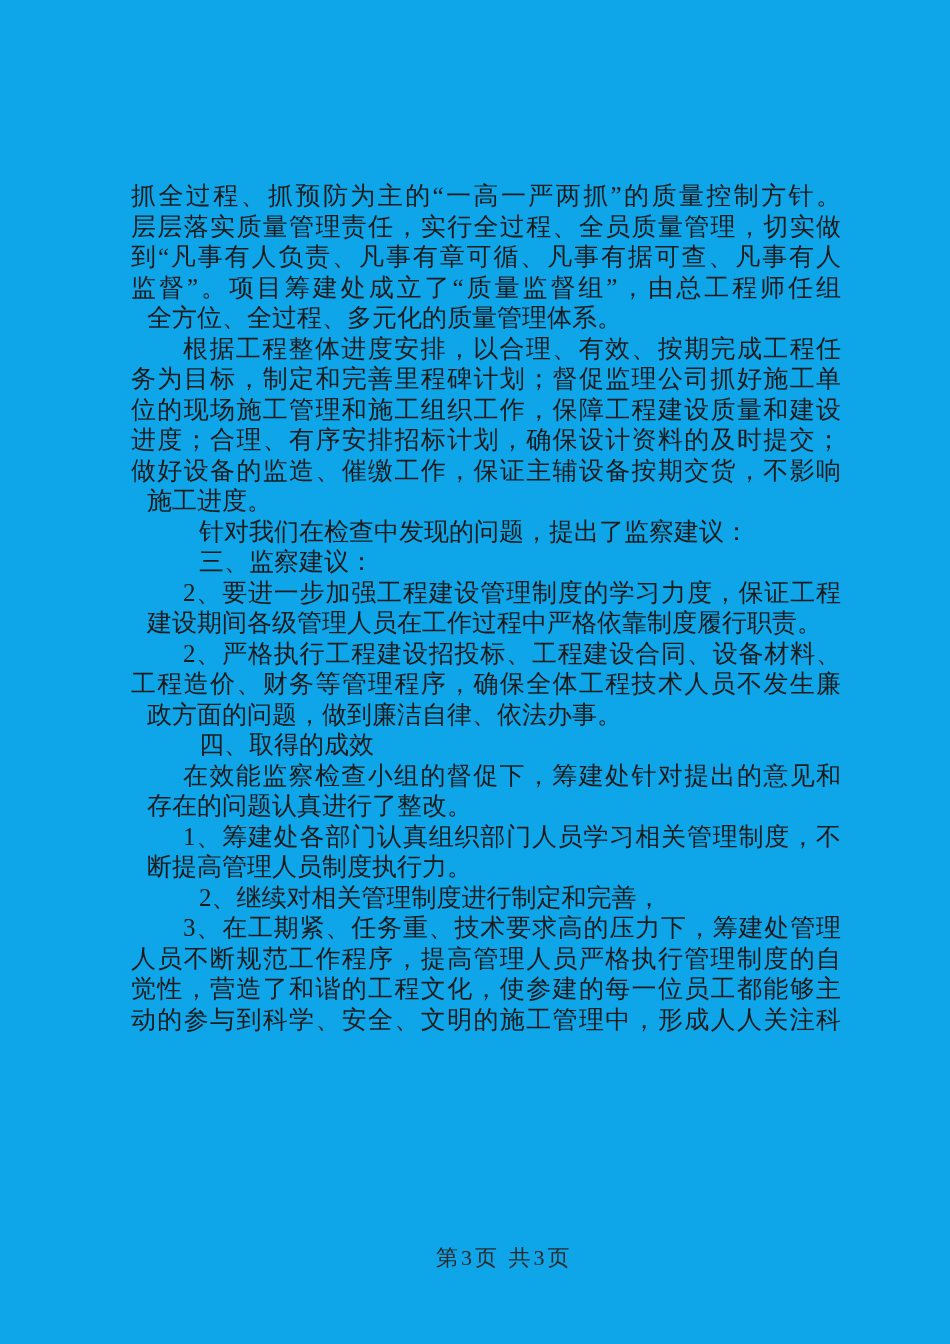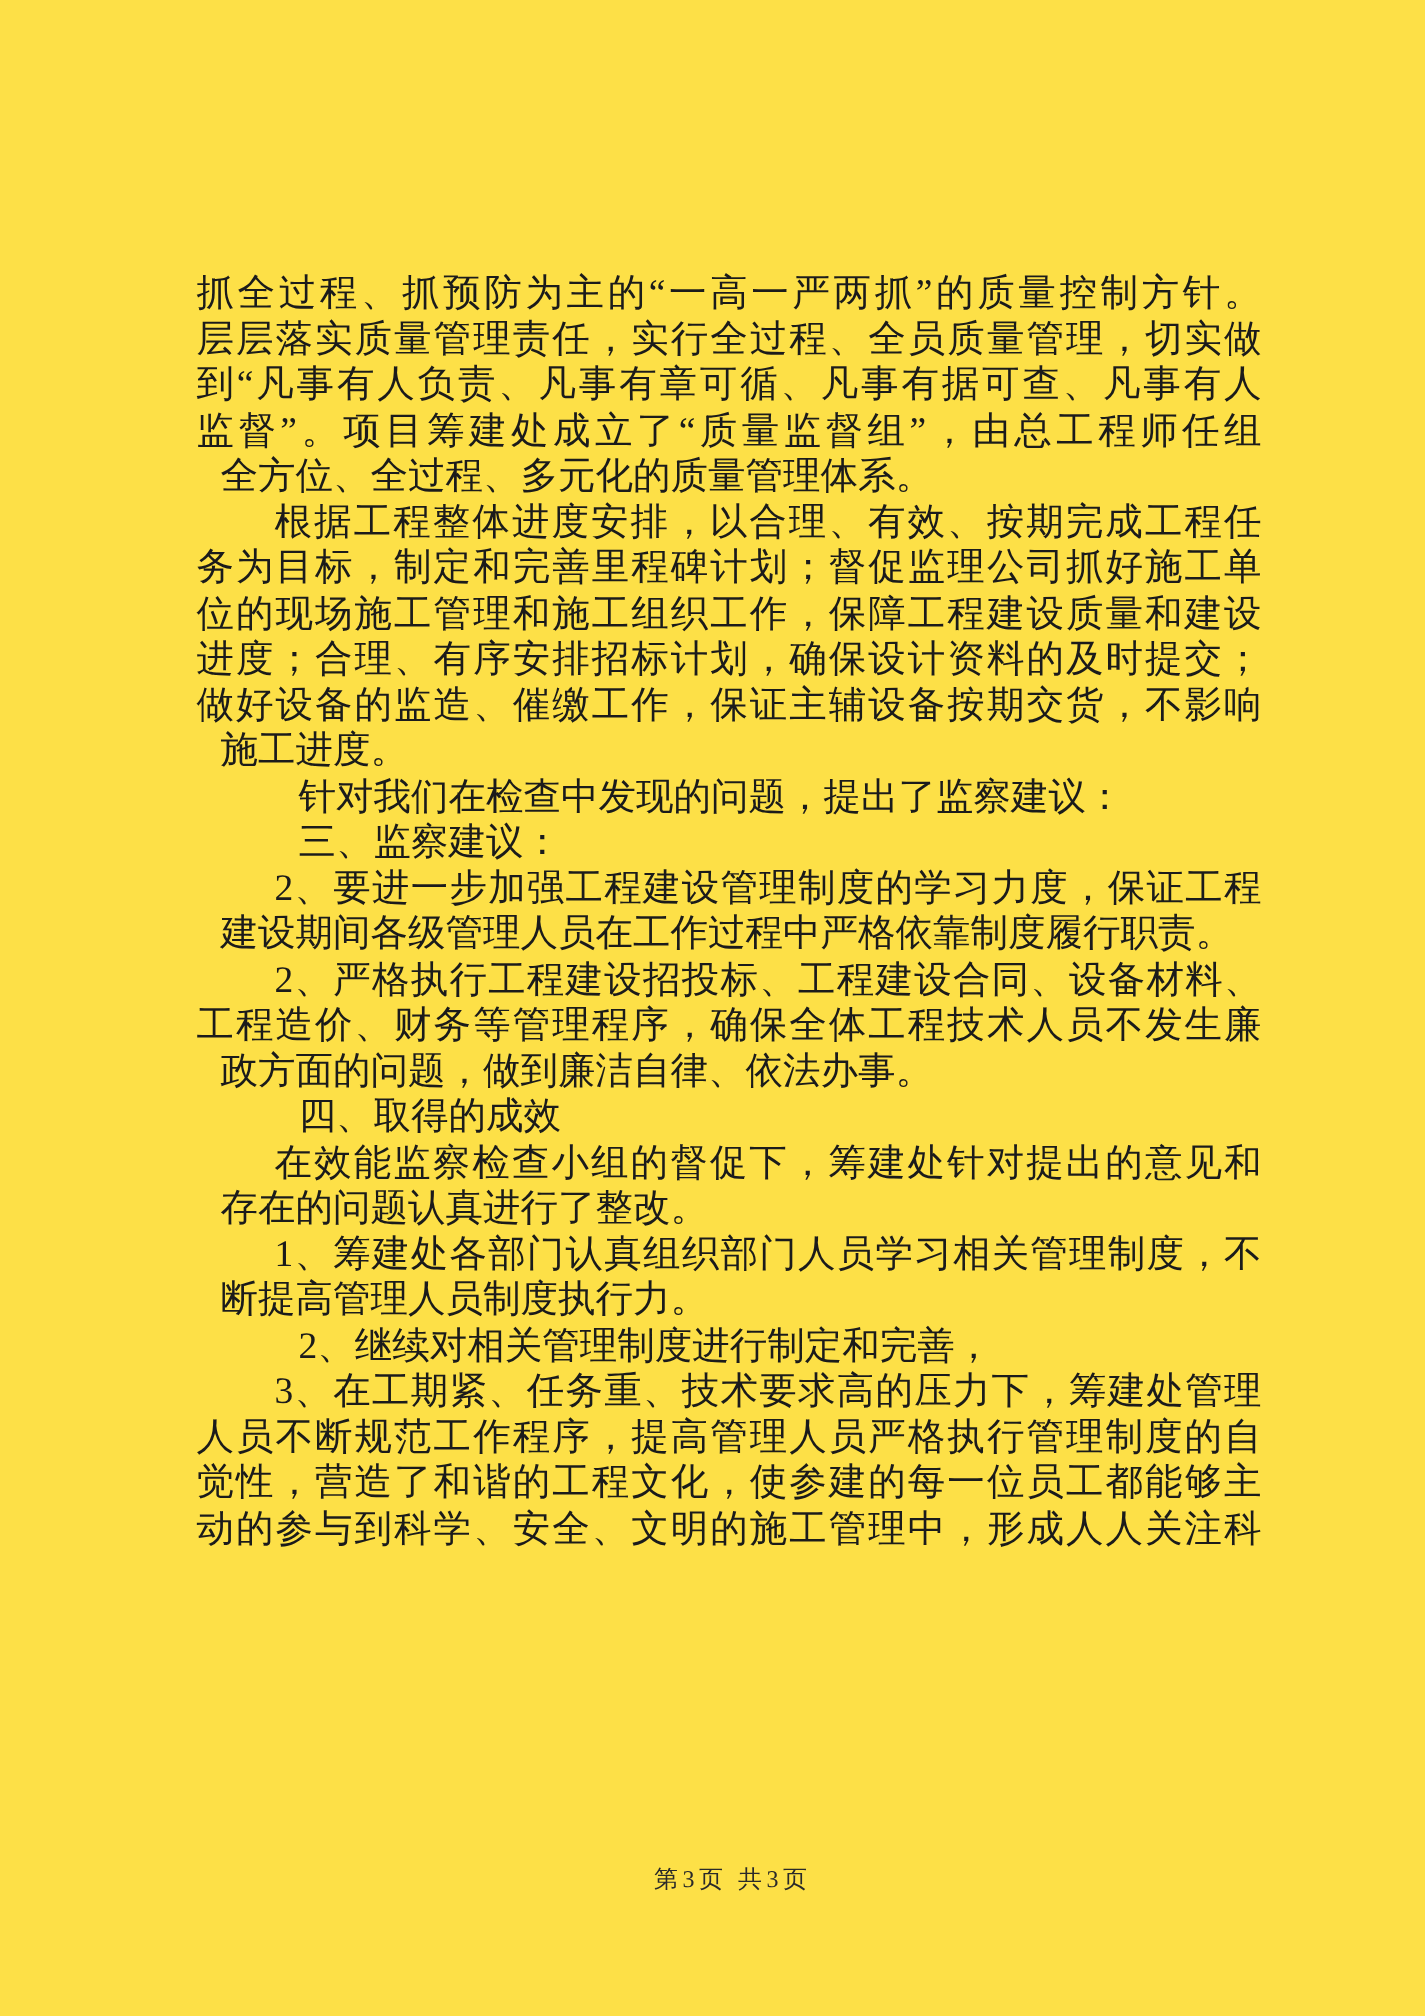--- a/index.html
+++ b/index.html
@@ -13,21 +13,21 @@
     position: relative;
     font-family: "Liberation Serif", "DejaVu Serif", serif;
     overflow: hidden;
   }
   .page {
     position: absolute;
     left: 0;
     top: 0;
     width: 950px;
     height: 1344px;
-    background: #fde047;
+    background: #0ea5e9;
   }
   .body-text {
     position: absolute;
     left: 131px;
     top: 181px;
     width: 710px;
     color: #1b1b1b;
   }
   .line {
     font-size: 25px;
@@ -47,21 +47,21 @@
     text-indent: 52px;
   }
   .footer {
     position: absolute;
     left: 436px;
     top: 1243px;
     height: 22px;
     color: #2a2a2a;
   }
   .footer-text {
-    font-size: 16px;
+    font-size: 22px;
     letter-spacing: 3px;
     white-space: nowrap;
   }
 </style>
 </head>
 <body>
 
 <div class="page">
   <div class="body-text">
       <div class="line">抓全过程、抓预防为主的“一高一严两抓”的质量控制方针。</div>

